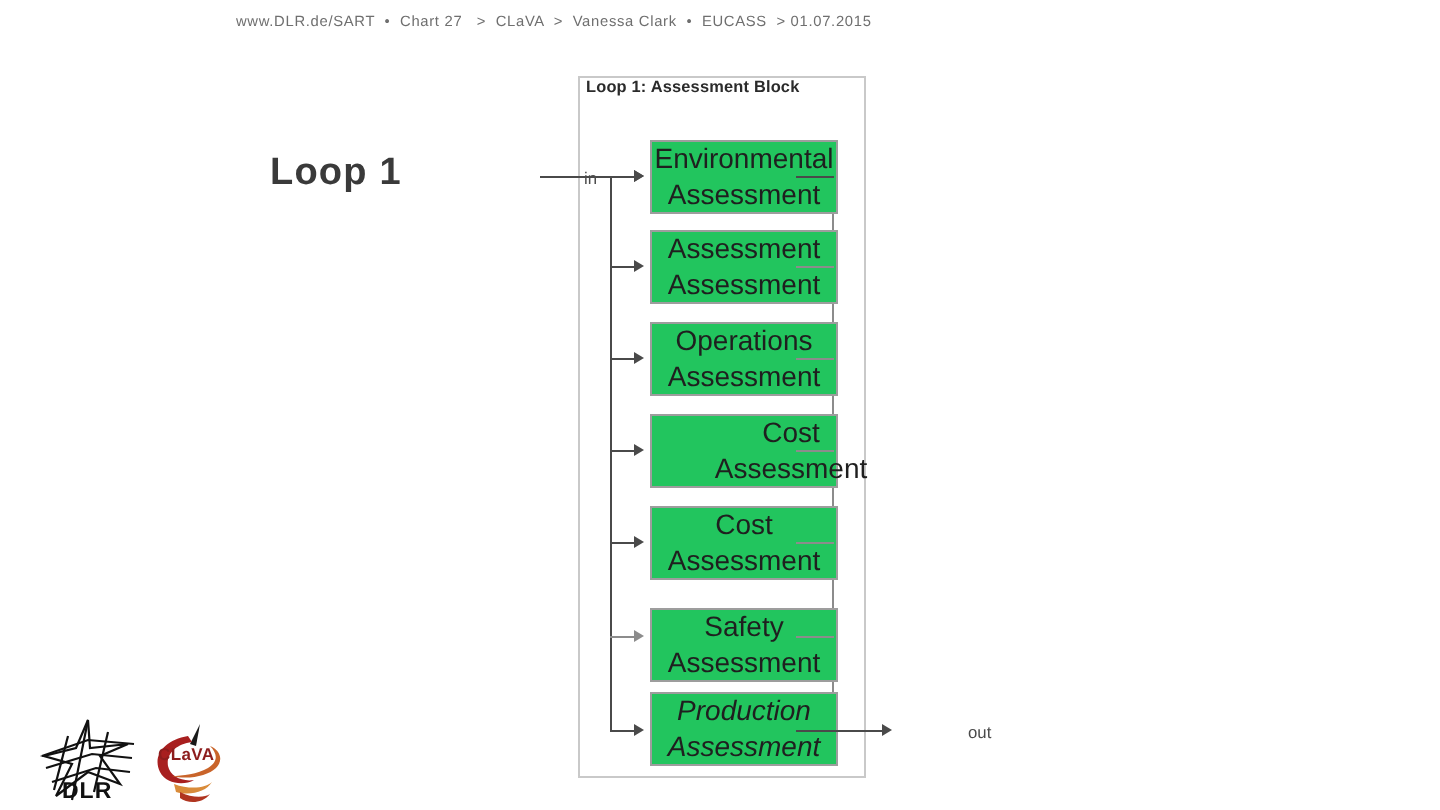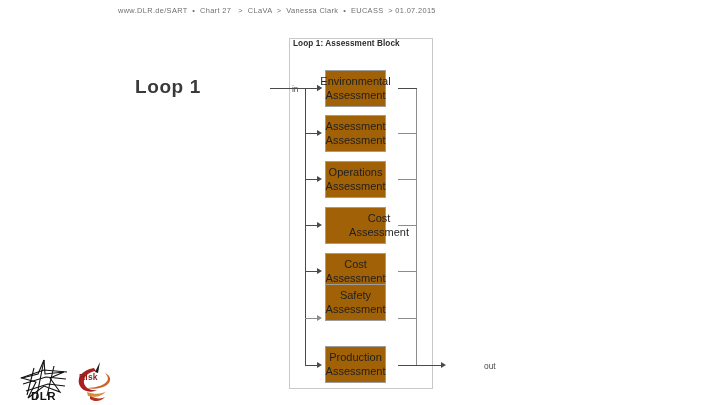--- a/index.html
+++ b/index.html
@@ -59,32 +59,32 @@
     color: #2b2b2b;
     font-weight: bold;
     letter-spacing: 0.1px;
     white-space: nowrap;
   }
 
   
   .proc-box {
     position: absolute;
     left: 325px;
-    width: 61px;
+    width: 94px;
     height: 37px;
     border: 1px solid #9d9d9d;
     box-sizing: border-box;
-    background: #a16207;
+    background: #22c55e;
     display: flex;
     flex-direction: column;
     align-items: center;
     justify-content: center;
     line-height: 1.22;
     color: #1f1f1f;
-    font-size: 11px;
+    font-size: 14px;
     text-align: center;
   }
   .proc-box .ln { display: block; white-space: nowrap; }
 
   
   .vline {
     position: absolute;
     width: 1px;
     background: #4a4a4a;
   }
@@ -183,25 +183,25 @@
     <span class="ln">Assessment</span>
   </div>
   <div class="proc-box" style="top:207px;padding-left:47px;">
     <span class="ln">Cost</span>
     <span class="ln">Assessment</span>
   </div>
   <div class="proc-box" style="top:253px;">
     <span class="ln">Cost</span>
     <span class="ln">Assessment</span>
   </div>
-  <div class="proc-box" style="top:284px;">
+  <div class="proc-box" style="top:304px;">
     <span class="ln">Safety</span>
     <span class="ln">Assessment</span>
   </div>
-  <div class="proc-box" style="top:346px;">
+  <div class="proc-box" style="top:346px;font-style:italic;">
     <span class="ln">Production</span>
     <span class="ln">Assessment</span>
   </div>
 
   <div class="hline" style="left:305px; top:88px;  width:14px;"></div>
   <div class="arrow-head" style="left:317px; top:85px;"></div>
 
   <div class="hline" style="left:305px; top:133px; width:14px;"></div>
   <div class="arrow-head" style="left:317px; top:130px;"></div>
 
@@ -244,15 +244,15 @@
   </svg>
   <div id="logo-dlr-text">DLR</div>
 
   <svg id="logo-clava" viewBox="0 0 54 44">
     <path d="M30 2 L25 12 L28 13 Z" fill="#1a1a1a"></path>
     <path d="M24 8 C12 10 6 18 10 26 C13 32 22 33 27 30 C21 31 15 28 14 23 C13 17 18 12 26 11 Z" fill="#a81f1f"></path>
     <path d="M16 28 C24 30 34 28 38 24 C42 20 40 15 35 13 C39 17 39 21 34 24 C29 27 21 28 16 28 Z" fill="#c9642a"></path>
     <path d="M17 32 C25 35 33 34 36 31 C33 36 25 38 18 36 Z" fill="#d98b3a"></path>
     <path d="M20 36 C26 39 32 39 35 37 C31 42 24 42 20 39 Z" fill="#b03520"></path>
   </svg>
-  <div id="logo-clava-text">Risk</div>
+  <div id="logo-clava-text">CLaVA</div>
 
 </div>
 
 </body></html>

